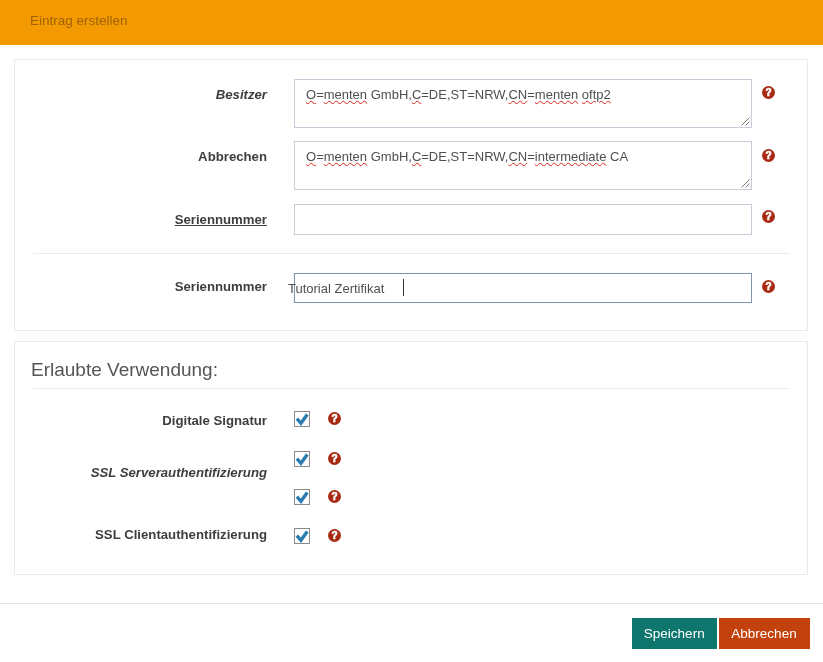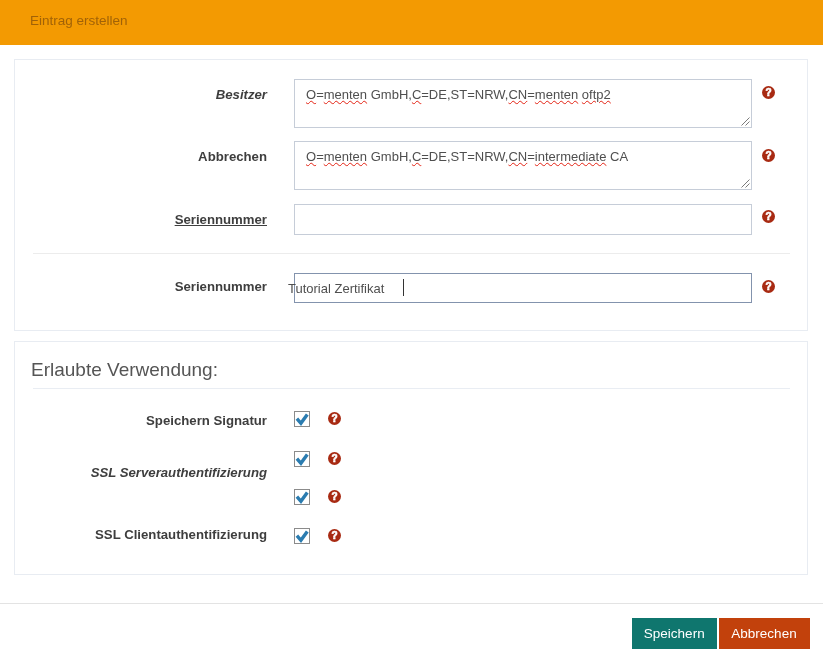--- a/index.html
+++ b/index.html
@@ -51,21 +51,21 @@
 
   <div class="abs lbl" style="top:277.4px;">Seriennummer</div>
   <div class="abs field" style="top:273px; height:30px; border-color:#8393ad;"></div>
   <div class="abs ftext" style="left:288px; top:280px;">Tutorial Zertifikat</div>
   <div class="abs" style="left:402.5px; top:278.5px; width:1.5px; height:17.3px; background:#333;"></div>
 
   <div id="panel2" class="abs panel"></div>
   <div class="abs" style="left:31px; top:358.4px; font-size:19px; line-height:24px; color:#555;">Erlaubte Verwendung:</div>
   <div class="abs hr1" style="top:388px; background:#e9edf3;"></div>
 
-  <div class="abs lbl" style="top:410.9px;">Speichern Signatur</div>
+  <div class="abs lbl" style="top:410.9px;">Digitale Signatur</div>
   <div class="abs lbl" style="top:463px;font-style:italic;">SSL Serverauthentifizierung</div>
   <div class="abs lbl" style="top:525.2px;">SSL Clientauthentifizierung</div>
 
   <svg class="abs chk" style="top:410.5px;" viewBox="0 0 16 16">
       <rect x="0.5" y="0.5" width="15" height="15" fill="#fff" stroke="#8b8b8b"></rect>
       <polyline points="2.9,7.7 6.9,12.3 13.3,3.4" fill="none" stroke="#2b7cb0" stroke-width="3.4"></polyline>
     </svg>
   <svg class="abs chk" style="top:450.5px;" viewBox="0 0 16 16">
       <rect x="0.5" y="0.5" width="15" height="15" fill="#fff" stroke="#8b8b8b"></rect>
       <polyline points="2.9,7.7 6.9,12.3 13.3,3.4" fill="none" stroke="#2b7cb0" stroke-width="3.4"></polyline>

